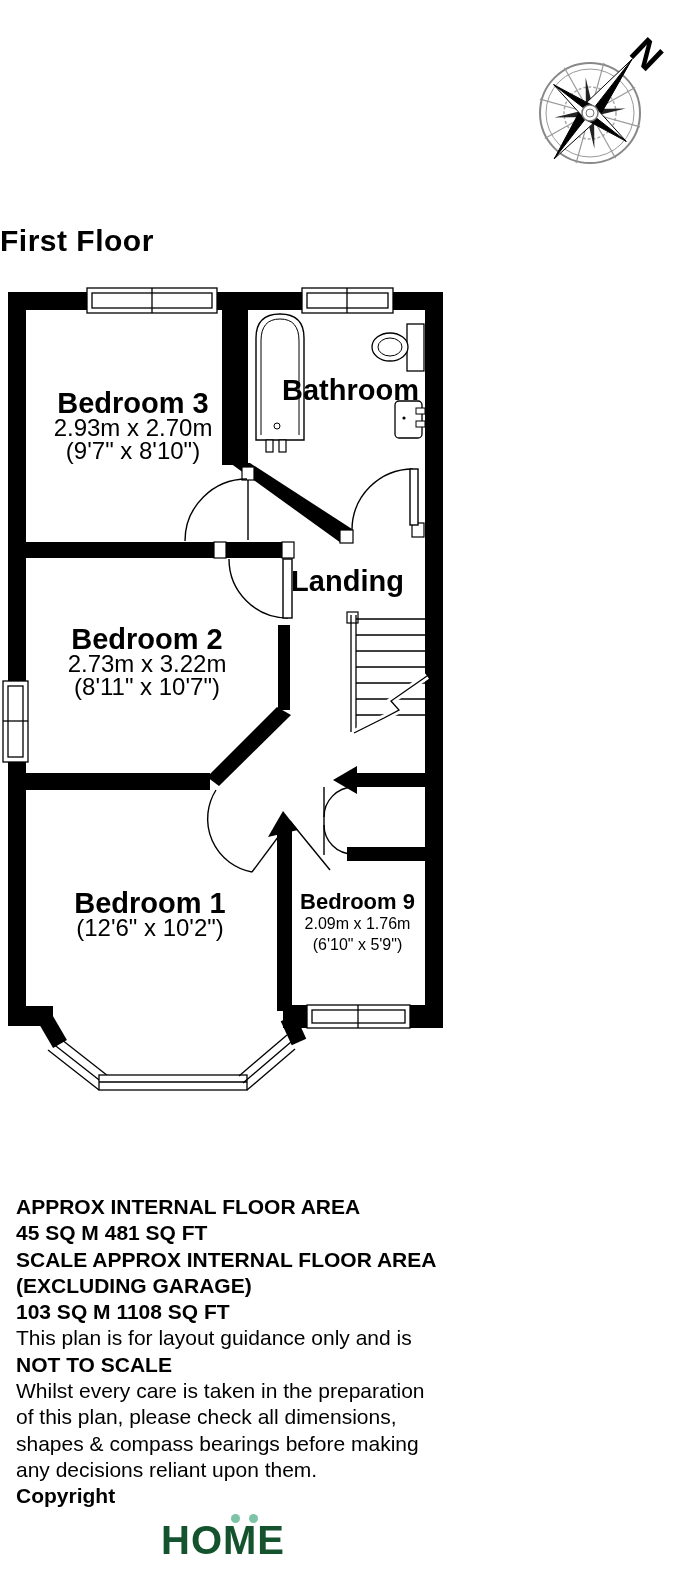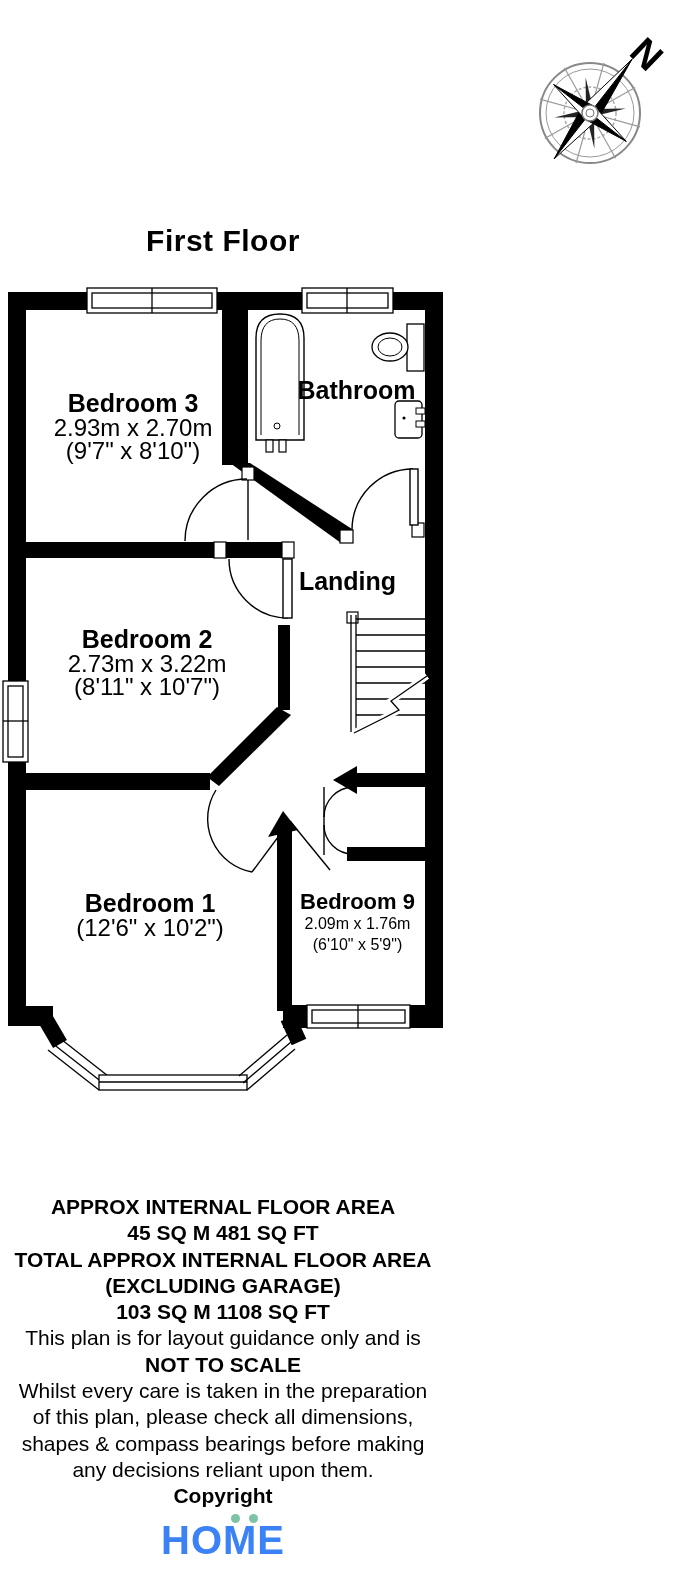--- a/index.html
+++ b/index.html
@@ -1,36 +1,36 @@
 <!DOCTYPE html>
 <html><head>
 <meta charset="utf-8">
 <style>
   html,body{margin:0;padding:0;background:#fff;}
   body{width:693px;height:1569px;position:relative;font-family:"Liberation Sans",sans-serif;color:#000;overflow:hidden;}
   .abs{position:absolute;}
-  #title{top:224px;left:0;width:446px;text-align:center;font-size:30px;font-weight:bold;letter-spacing:0.5px;}
+  #title{top:224px;left:0;width:446px;text-align:left;font-size:30px;font-weight:bold;letter-spacing:0.5px;}
   #plan{top:280px;left:0;width:460px;height:830px;}
   #plan svg{position:absolute;top:0;left:0;}
   .room-label{position:absolute;text-align:center;line-height:23px;}
-  .room-label .rname{font-weight:bold;font-size:25px;line-height:26px;}
+  .room-label .rname{font-weight:bold;font-size:29px;line-height:26px;}
   .room-label .rdim{font-size:24px;}
   #label-bedroom3{top:110px;left:23px;width:220px;}
-  #label-bathroom{top:97px;left:258px;width:185px;padding-left:6px;}
+  #label-bathroom{top:97px;left:258px;width:185px;}
   #label-landing{top:288px;left:255px;width:185px;}
   #label-bedroom2{top:346px;left:37px;width:220px;}
   #label-bedroom1{top:610px;left:40px;width:220px;}
   #label-bedroom4{top:610px;left:285px;width:145px;}
   #label-bedroom4 .rname{font-size:22px;line-height:23px;}
   #label-bedroom4 .rdim{font-size:16px;line-height:21px;}
   #compass{top:25px;left:515px;width:175px;height:175px;}
-  #footer{top:1194px;left:0;width:446px;text-align:center;}
+  #footer{top:1194px;left:16px;width:446px;}
   .fline{font-size:21px;line-height:26.3px;}
   .fbold{font-weight:bold;}
-  #logo{top:1518px;left:0;width:446px;text-align:center;font-size:40px;font-weight:bold;color:#3b82f6;letter-spacing:1px;}
+  #logo{top:1518px;left:0;width:446px;text-align:center;font-size:40px;font-weight:bold;color:#14532d;letter-spacing:1px;}
   .logo-dot{position:absolute;width:9px;height:9px;border-radius:50%;background:#7CC3A7;top:1514px;}
   #logo-dot-1{left:231px;}
   #logo-dot-2{left:249px;}
 </style>
 </head>
 <body>
 
 <div class="abs" id="compass">
   <svg width="175" height="175" viewBox="0 0 175 175">
     <circle cx="75" cy="88" r="50" fill="none" stroke="#888" stroke-width="2"></circle>
@@ -223,21 +223,21 @@
   <div class="room-label" id="label-bedroom4">
     <div class="rname">Bedroom 9</div>
     <div class="rdim">2.09m x 1.76m</div>
     <div class="rdim">(6'10" x 5'9")</div>
   </div>
 </div>
 
 <div class="abs" id="footer">
   <div class="fline fbold">APPROX INTERNAL FLOOR AREA</div>
   <div class="fline fbold">45 SQ M 481 SQ FT</div>
-  <div class="fline fbold">TOTAL APPROX INTERNAL FLOOR AREA</div>
+  <div class="fline fbold">SCALE APPROX INTERNAL FLOOR AREA</div>
   <div class="fline fbold">(EXCLUDING GARAGE)</div>
   <div class="fline fbold">103 SQ M 1108 SQ FT</div>
   <div class="fline">This plan is for layout guidance only and is</div>
   <div class="fline fbold">NOT TO SCALE</div>
   <div class="fline">Whilst every care is taken in the preparation</div>
   <div class="fline">of this plan, please check all dimensions,</div>
   <div class="fline">shapes &amp; compass bearings before making</div>
   <div class="fline">any decisions reliant upon them.</div>
   <div class="fline fbold">Copyright</div>
 </div>

